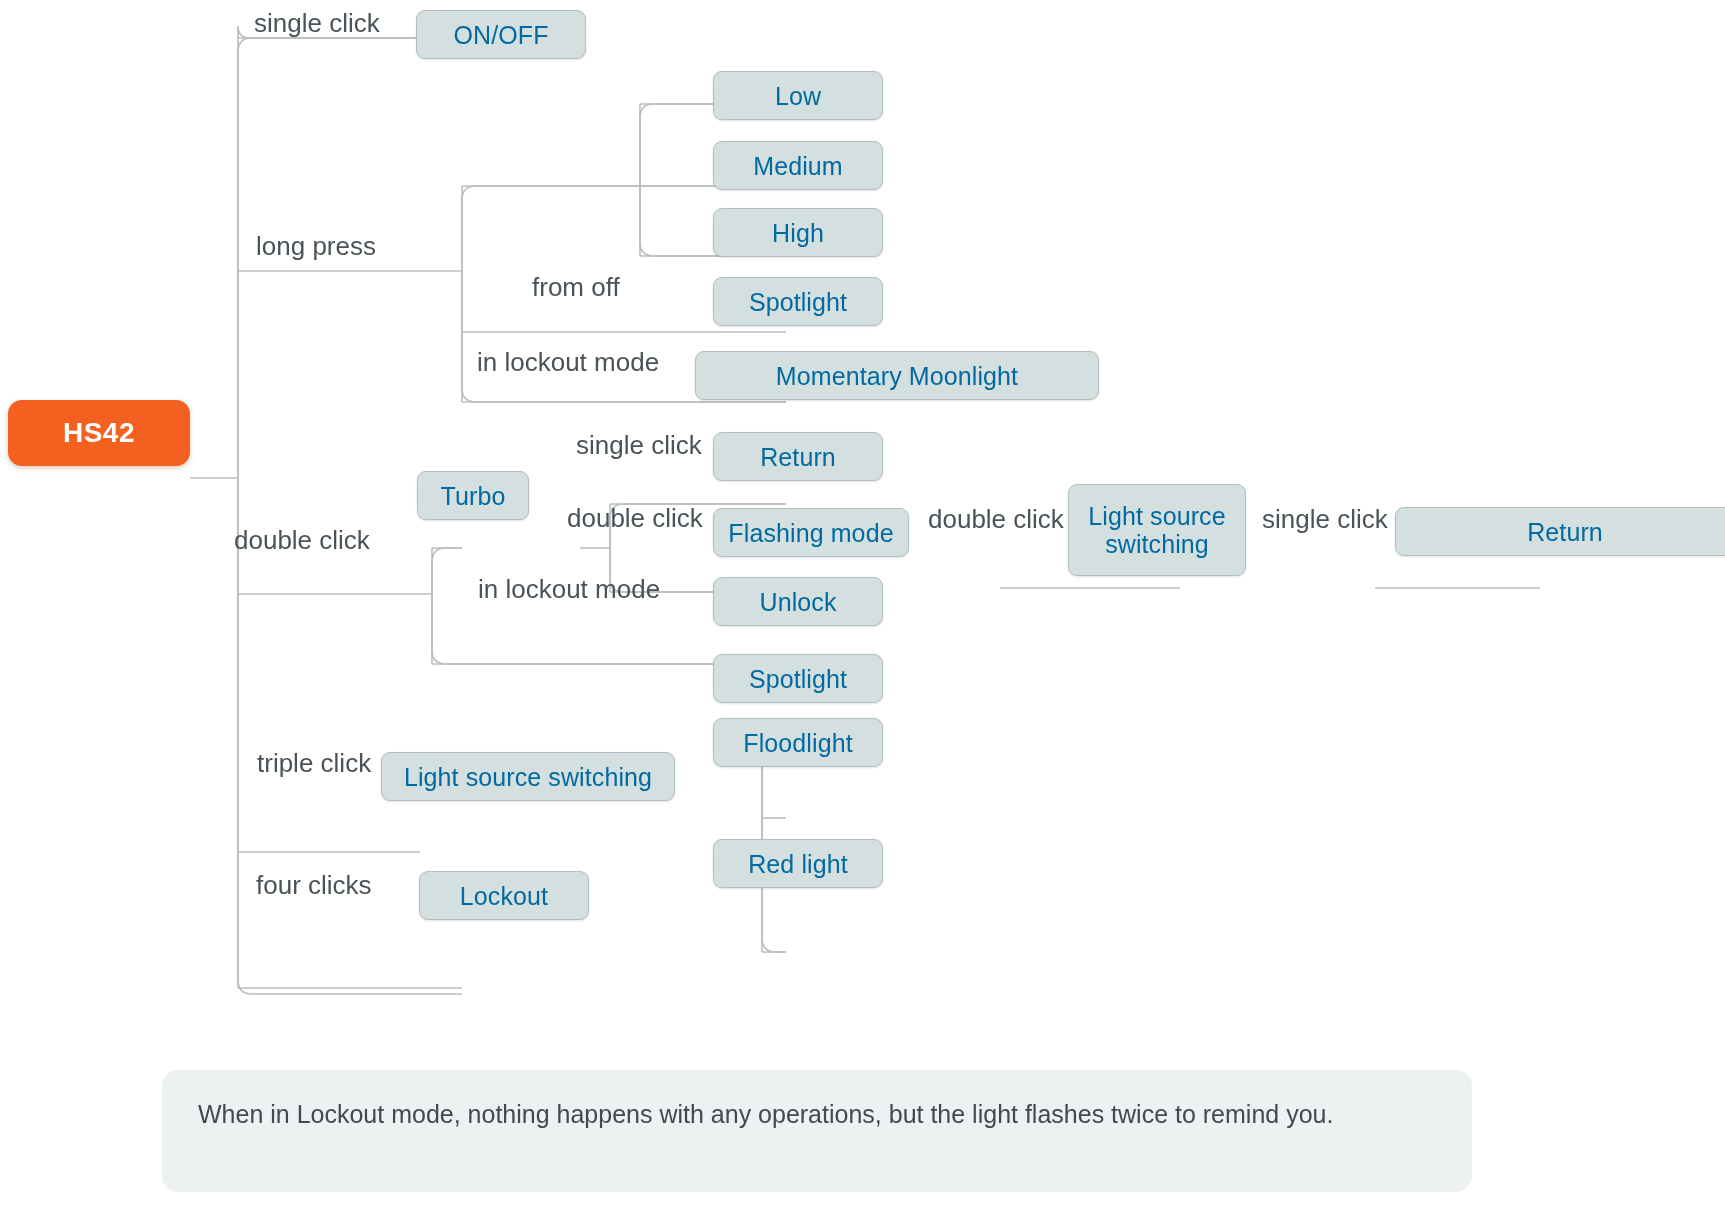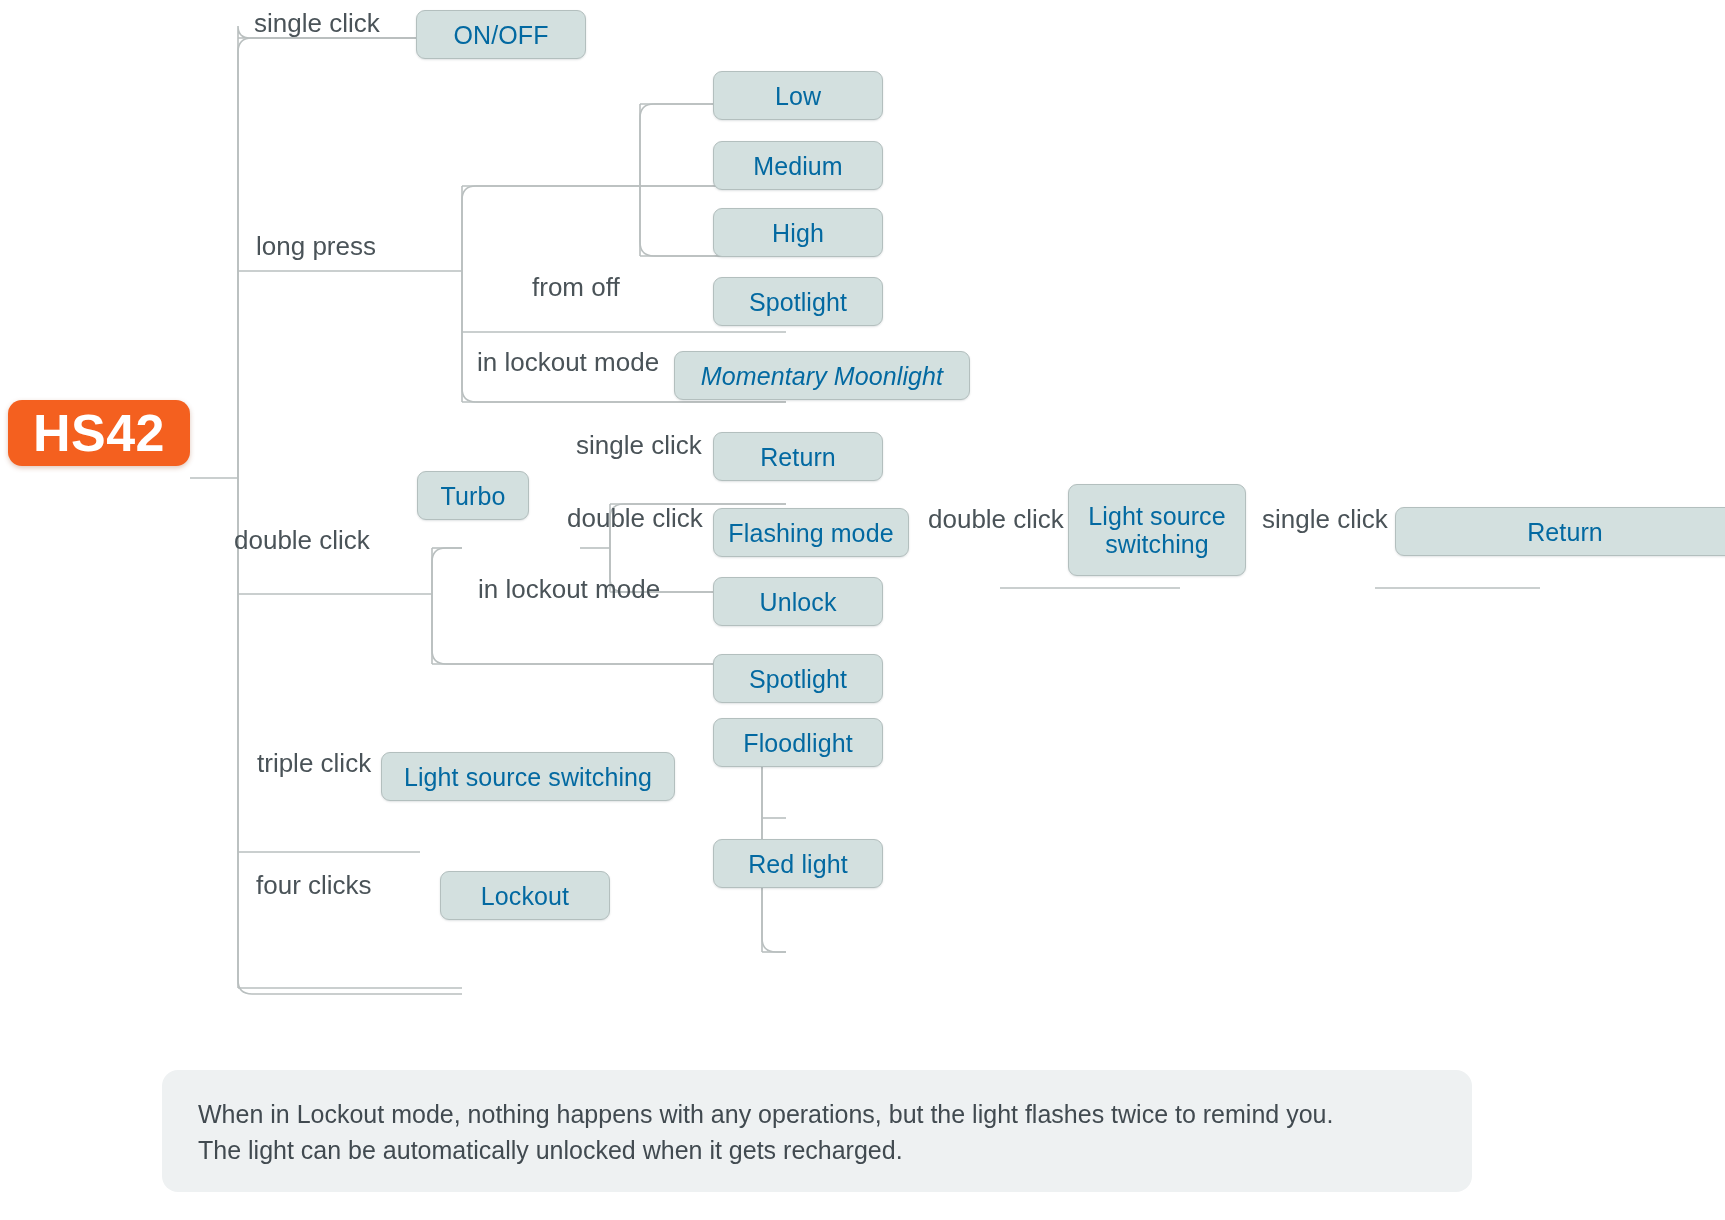--- a/index.html
+++ b/index.html
@@ -56,21 +56,21 @@
     box-shadow: 0 1px 2px rgba(80,95,100,.18);
     white-space: nowrap;
   }
   .node.two-line { white-space: normal; }
 
   .root {
     background: #f4601f;
     border: none;
     border-radius: 14px;
     color: #ffffff;
-    font-size: 52px;
+    font-size: 28px;
     font-weight: bold;
     letter-spacing: .5px;
     box-shadow: 0 2px 5px rgba(150,70,30,.30);
     text-align: center;
   }
 
   
   .edge-label {
     position: absolute;
     color: #4a5358;
@@ -199,21 +199,21 @@
   <div class="node" style="left:416px; top:10px; width:170px; height:49px;">ON/OFF</div>
 
   <div class="node" style="left:713px; top:71px; width:170px; height:49px;">Low</div>
 
   <div class="node" style="left:713px; top:141px; width:170px; height:49px;">Medium</div>
 
   <div class="node" style="left:713px; top:208px; width:170px; height:49px;">High</div>
 
   <div class="node" style="left:713px; top:277px; width:170px; height:49px;">Spotlight</div>
 
-  <div class="node" style="left:674px; top:351px; width:296px; height:49px;font-style:italic;">Momentary Moonlight</div>
+  <div class="node" style="left:695px; top:351px; width:404px; height:49px;">Momentary Moonlight</div>
 
   <div class="node" style="left:417px; top:471px; width:112px; height:49px;">Turbo</div>
 
   <div class="node" style="left:713px; top:432px; width:170px; height:49px;">Return</div>
 
   <div class="node" style="left:713px; top:508px; width:196px; height:49px;">Flashing mode</div>
 
   <div class="node two-line" style="left:1068px; top:484px; width:178px; height:92px;">Light source switching</div>
 
   <div class="node" style="left:1395px; top:507px; width:340px; height:49px;">Return</div>
@@ -222,20 +222,19 @@
 
   <div class="node" style="left:381px; top:752px; width:294px; height:49px;">Light source switching</div>
 
   <div class="node" style="left:713px; top:654px; width:170px; height:49px;">Spotlight</div>
 
   <div class="node" style="left:713px; top:718px; width:170px; height:49px;">Floodlight</div>
 
 
   <div class="node" style="left:713px; top:839px; width:170px; height:49px;">Red light</div>
 
-  <div class="node" style="left:419px; top:871px; width:170px; height:49px;margin-left:21px;">Lockout</div>
+  <div class="node" style="left:419px; top:871px; width:170px; height:49px;">Lockout</div>
 
   <div id="footnote">
     <span class="fn-line">When in Lockout mode, nothing happens with any operations, but the light flashes twice to remind you.</span>
-    <span class="fn-line">The light can be automatically unlocked when it gets recharged.</span>
   </div>
 
 </div>
 
 </body></html>

